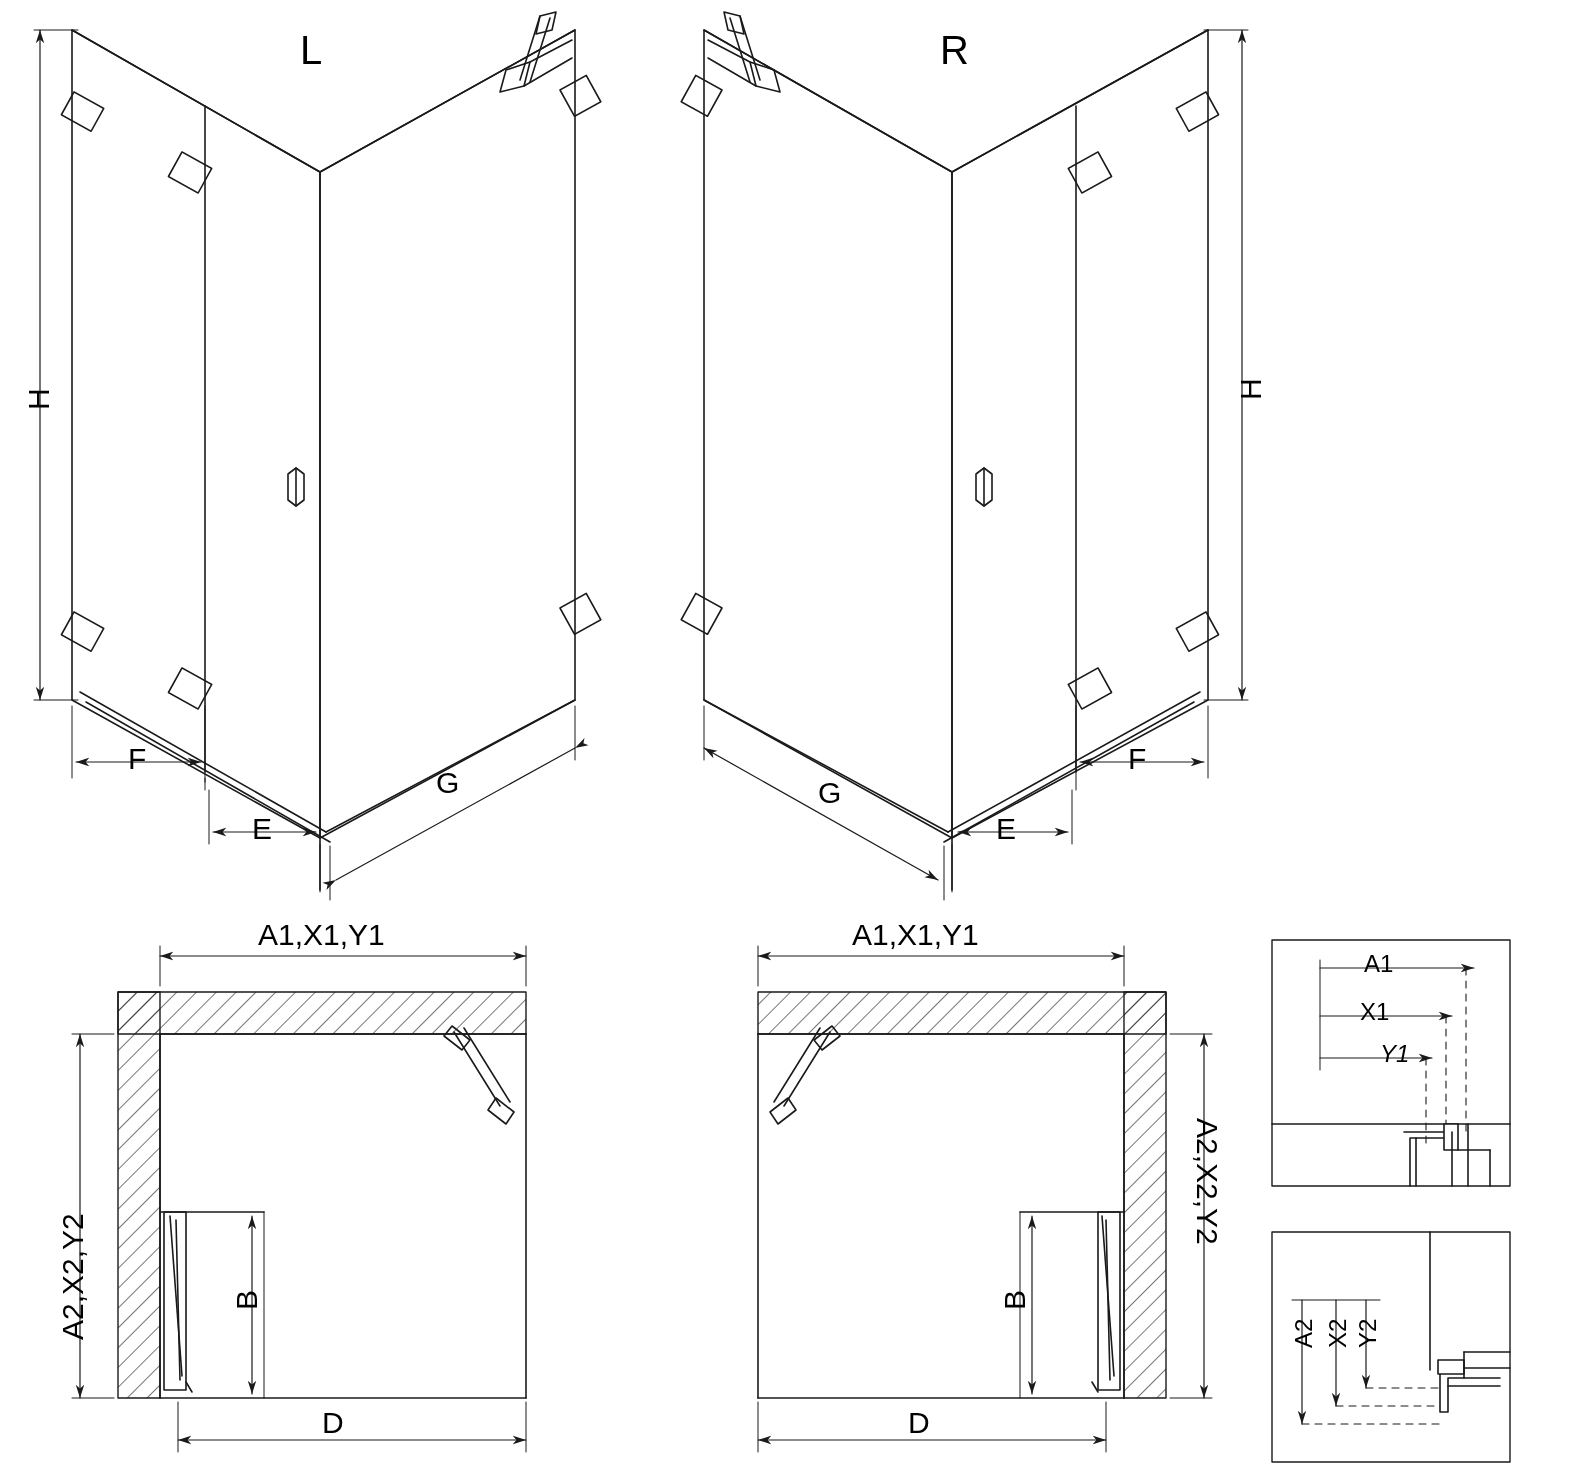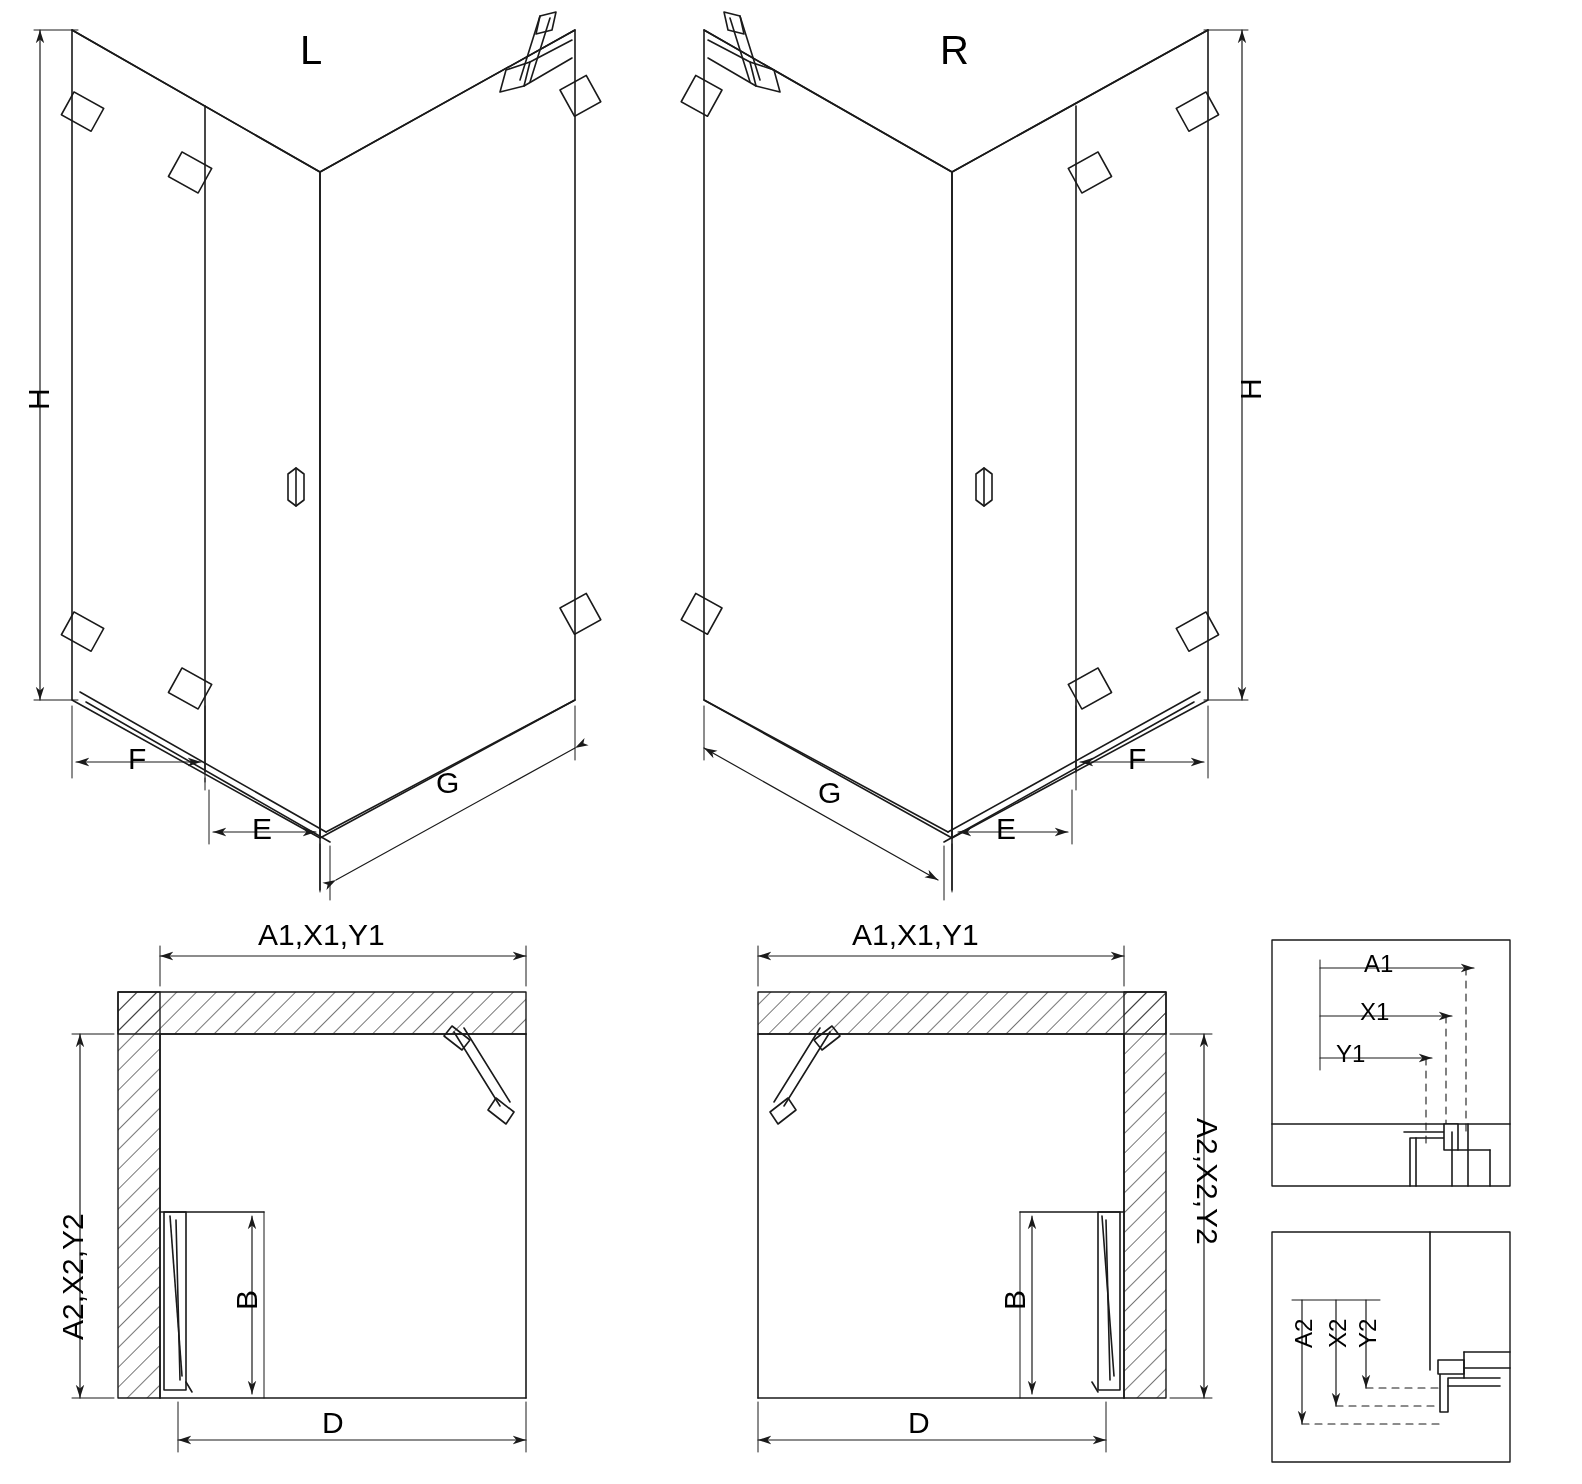--- a/index.html
+++ b/index.html
@@ -298,19 +298,19 @@
   <div class="lbl lbl-mid rot90b" style="left:1222px; top:1118px;">A2,X2,Y2</div>
 
   <div class="lbl lbl-mid rot90" style="left:232px; top:1310px;">B</div>
   <div class="lbl lbl-mid rot90" style="left:1000px; top:1310px;">B</div>
 
   <div class="lbl lbl-mid" style="left:322px; top:1408px;">D</div>
   <div class="lbl lbl-mid" style="left:908px; top:1408px;">D</div>
 
   <div class="lbl lbl-sm" style="left:1364px; top:920px;margin-top:32px;">A1</div>
   <div class="lbl lbl-sm" style="left:1360px; top:1000px;">X1</div>
-  <div class="lbl lbl-sm" style="left:1336px; top:1042px;">Y1</div>
+  <div class="lbl lbl-sm" style="left:1380px; top:1042px;font-style:italic;">Y1</div>
 
   <div class="lbl lbl-sm rot90" style="left:1292px; top:1348px;">A2</div>
   <div class="lbl lbl-sm rot90" style="left:1326px; top:1348px;">X2</div>
   <div class="lbl lbl-sm rot90" style="left:1356px; top:1348px;">Y2</div>
 
 </div>
 
 </body></html>

